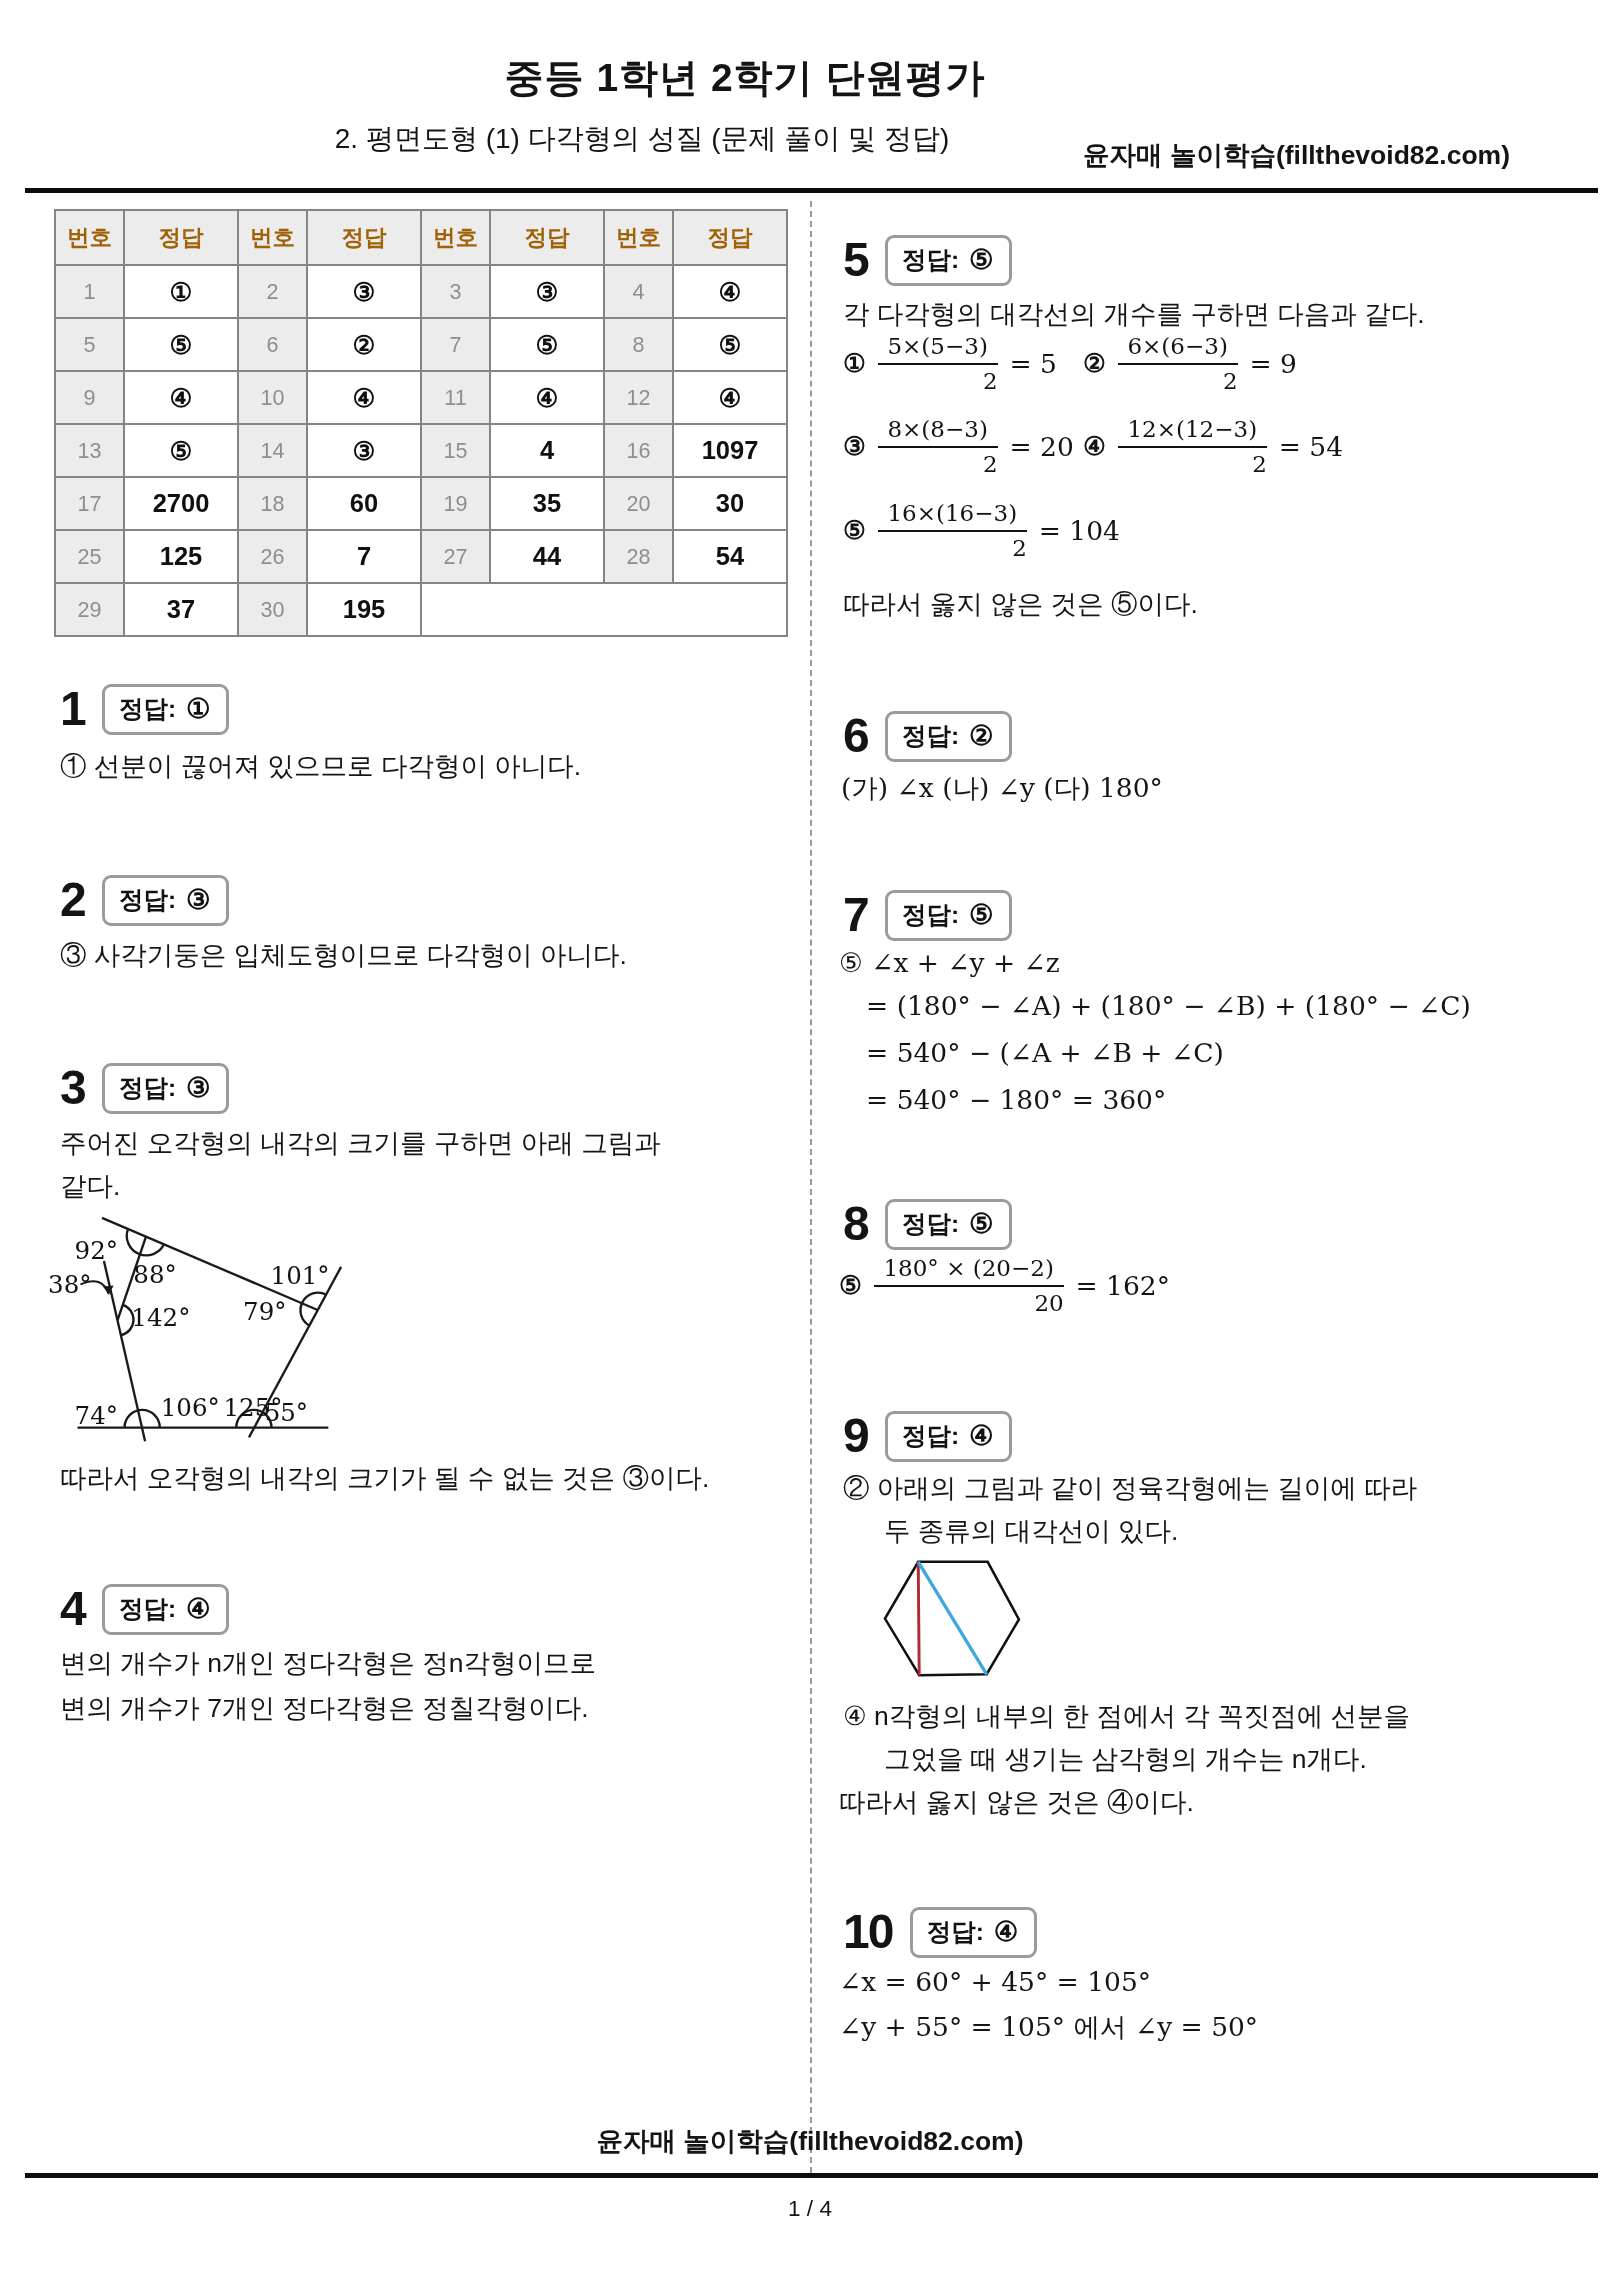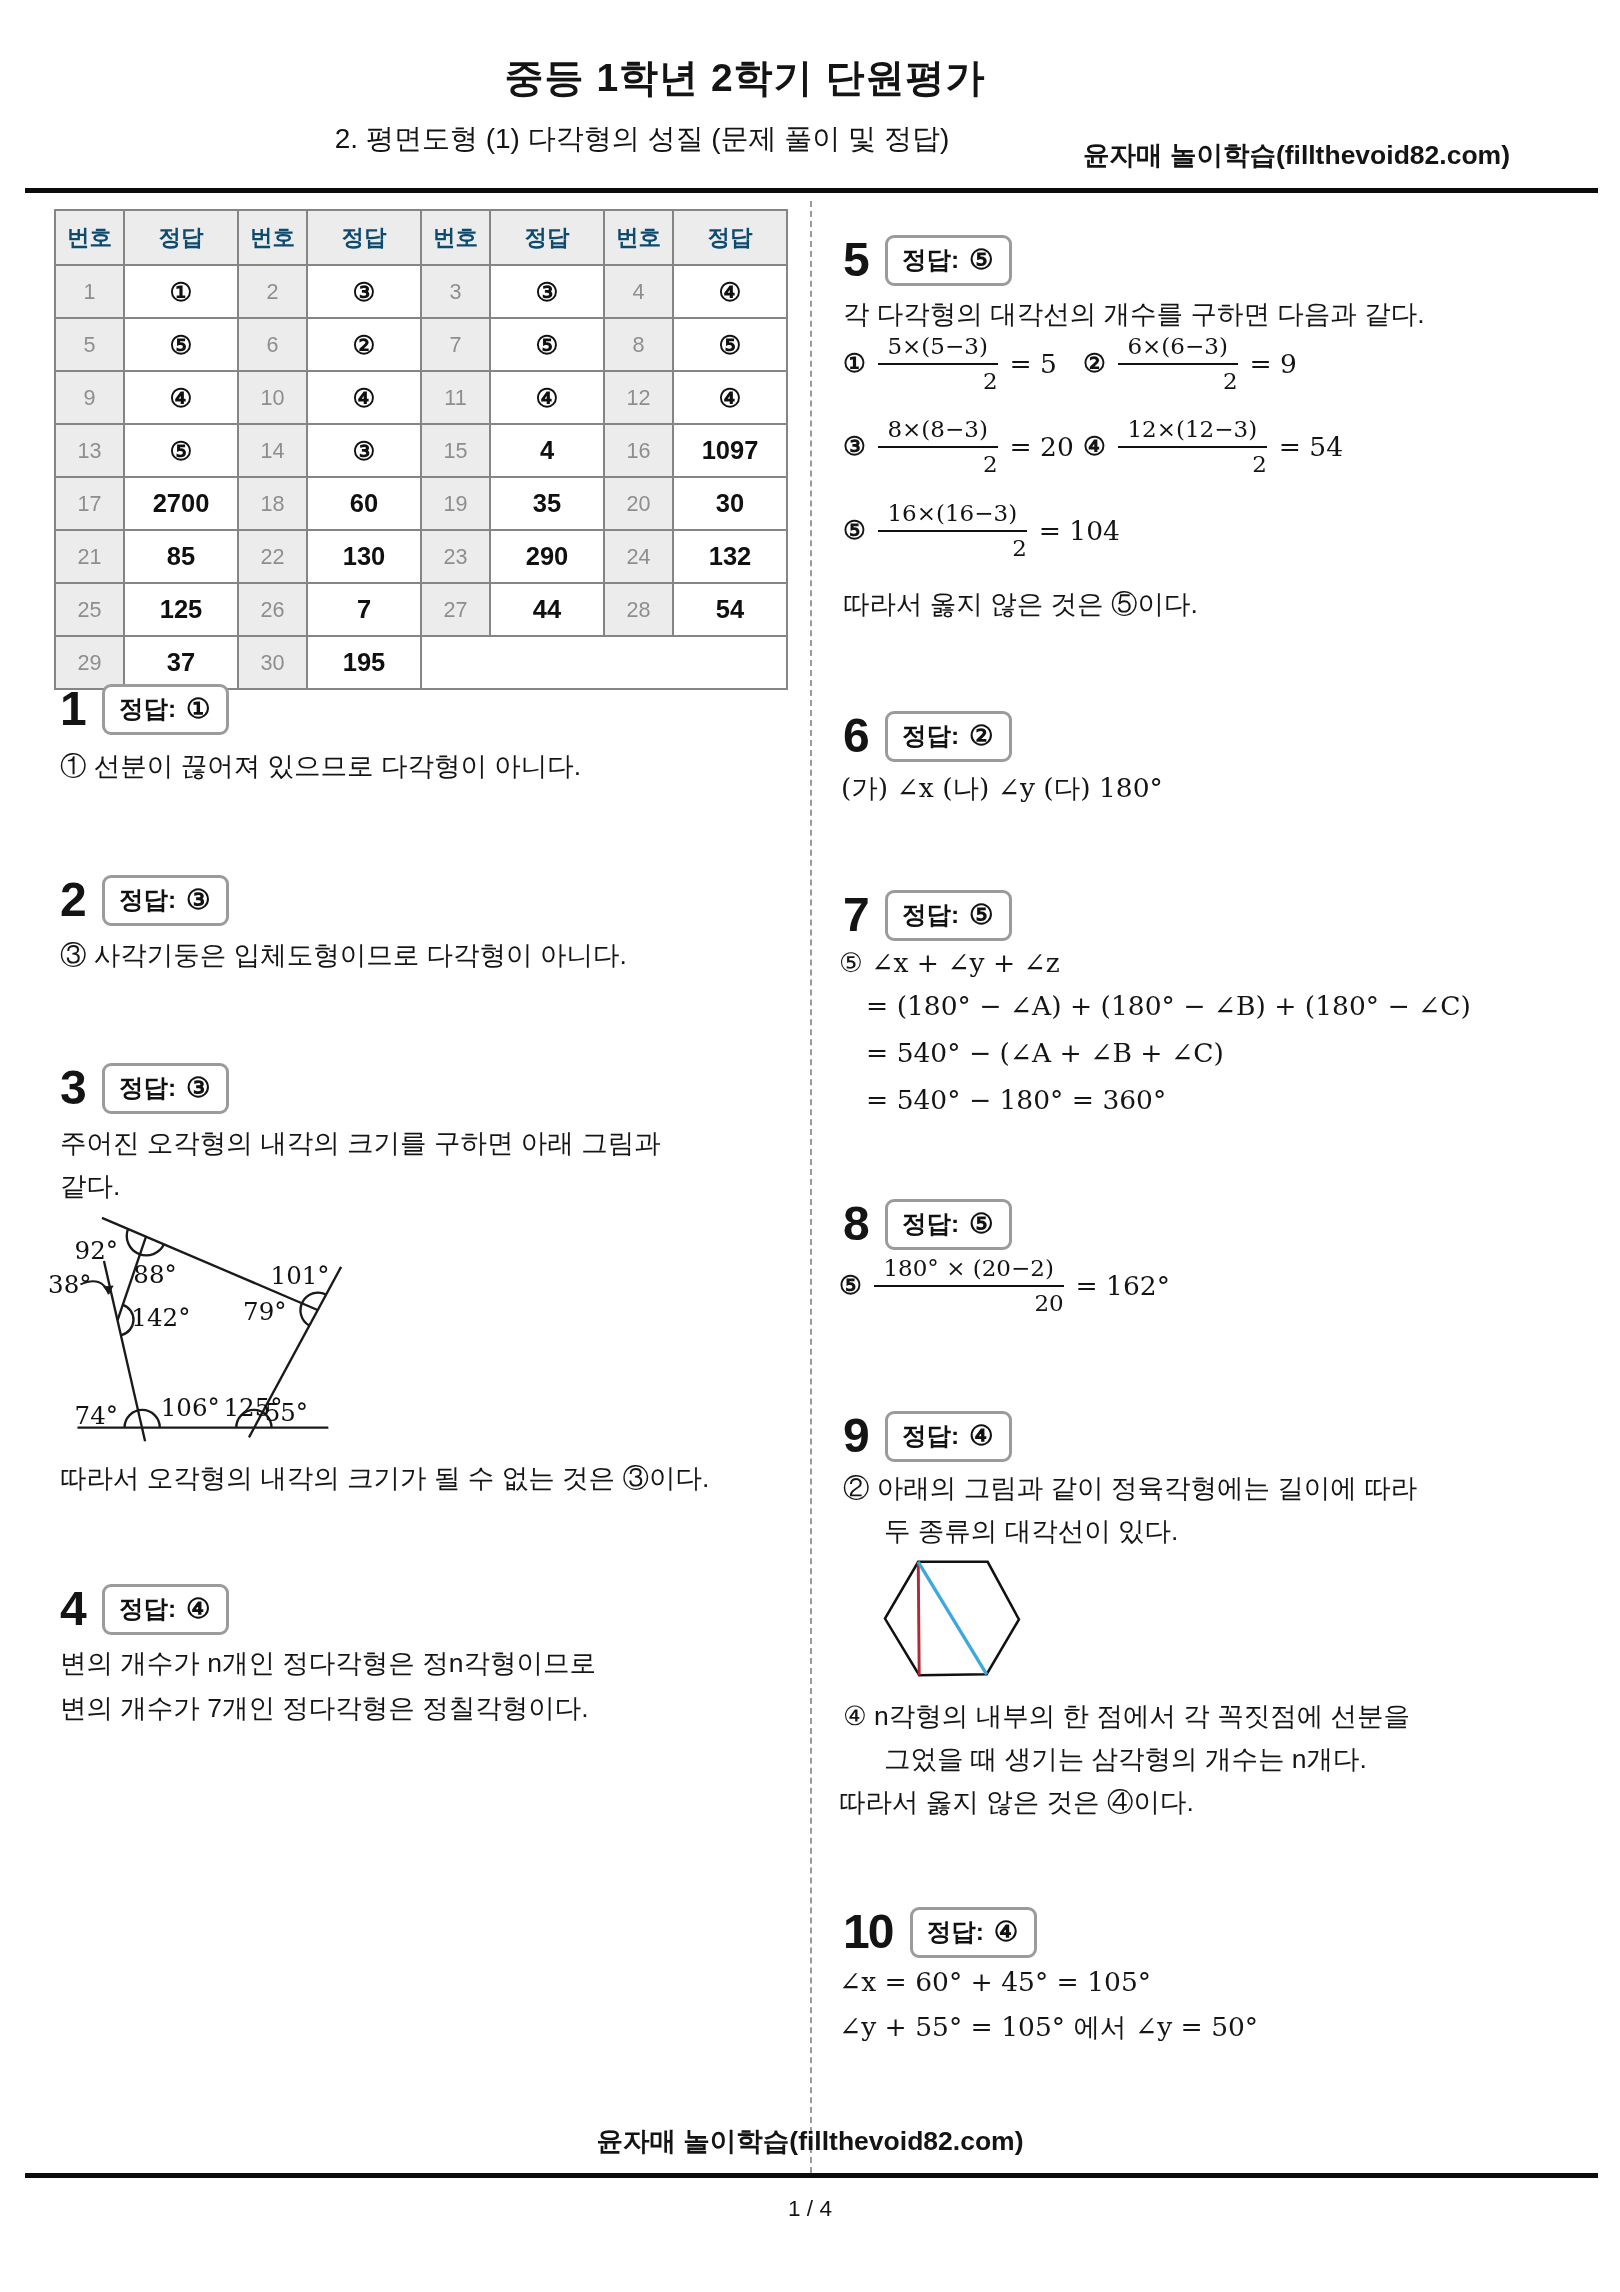--- a/index.html
+++ b/index.html
@@ -10,21 +10,21 @@
          font-size:39px;font-weight:bold;letter-spacing:1px;}
   .subtitle{position:absolute;top:120px;left:0;width:1284px;text-align:center;font-size:28px;}
   .watermark-top{position:absolute;top:137px;right:110px;font-size:26.5px;font-weight:bold;}
   .rule{position:absolute;left:24.5px;width:1573px;height:4.9px;background:#0c0c0c;}
   .divider{position:absolute;left:810px;top:201px;height:1972px;border-left:2px dashed #9a9a9a;}
 
   
   table.anstable{position:absolute;top:209px;left:54px;border-collapse:collapse;
                  border:2.9px solid #6d6d6d;}
   .anstable th,.anstable td{border:2px solid #858585;text-align:center;vertical-align:middle;}
-  .anstable th{width:65px;height:51px;background:#ececec;font-size:22.5px;font-weight:bold;color:#0c4a6e;}
+  .anstable th{width:65px;height:51px;background:#ececec;font-size:22.5px;font-weight:bold;color:#a16207;}
   .anstable th.wide{width:110px;}
   .anstable td{height:49px;}
   .anstable td.no{background:#ececec;color:#8e8e8e;font-size:21.6px;}
   .anstable td.ans{background:#fff;font-weight:bold;font-size:25.5px;color:#101010;}
   .anstable td.blank{background:#fff;}
 
   
   .qhead{position:absolute;display:flex;align-items:center;gap:17.6px;}
   .qnum{font-size:48px;font-weight:800;line-height:1;letter-spacing:-2px;}
   .abox{display:inline-flex;align-items:center;gap:9.8px;border:3.4px solid #9b9b9b;
@@ -114,30 +114,20 @@
       </tr>
       <tr>
         <td class="no">17</td>
         <td class="ans">2700</td>
         <td class="no">18</td>
         <td class="ans">60</td>
         <td class="no">19</td>
         <td class="ans">35</td>
         <td class="no">20</td>
         <td class="ans">30</td>
-      </tr>
-      <tr>
-        <td class="no">21</td>
-        <td class="ans">85</td>
-        <td class="no">22</td>
-        <td class="ans">130</td>
-        <td class="no">23</td>
-        <td class="ans">290</td>
-        <td class="no">24</td>
-        <td class="ans">132</td>
       </tr>
       <tr>
         <td class="no">25</td>
         <td class="ans">125</td>
         <td class="no">26</td>
         <td class="ans">7</td>
         <td class="no">27</td>
         <td class="ans">44</td>
         <td class="no">28</td>
         <td class="ans">54</td>

